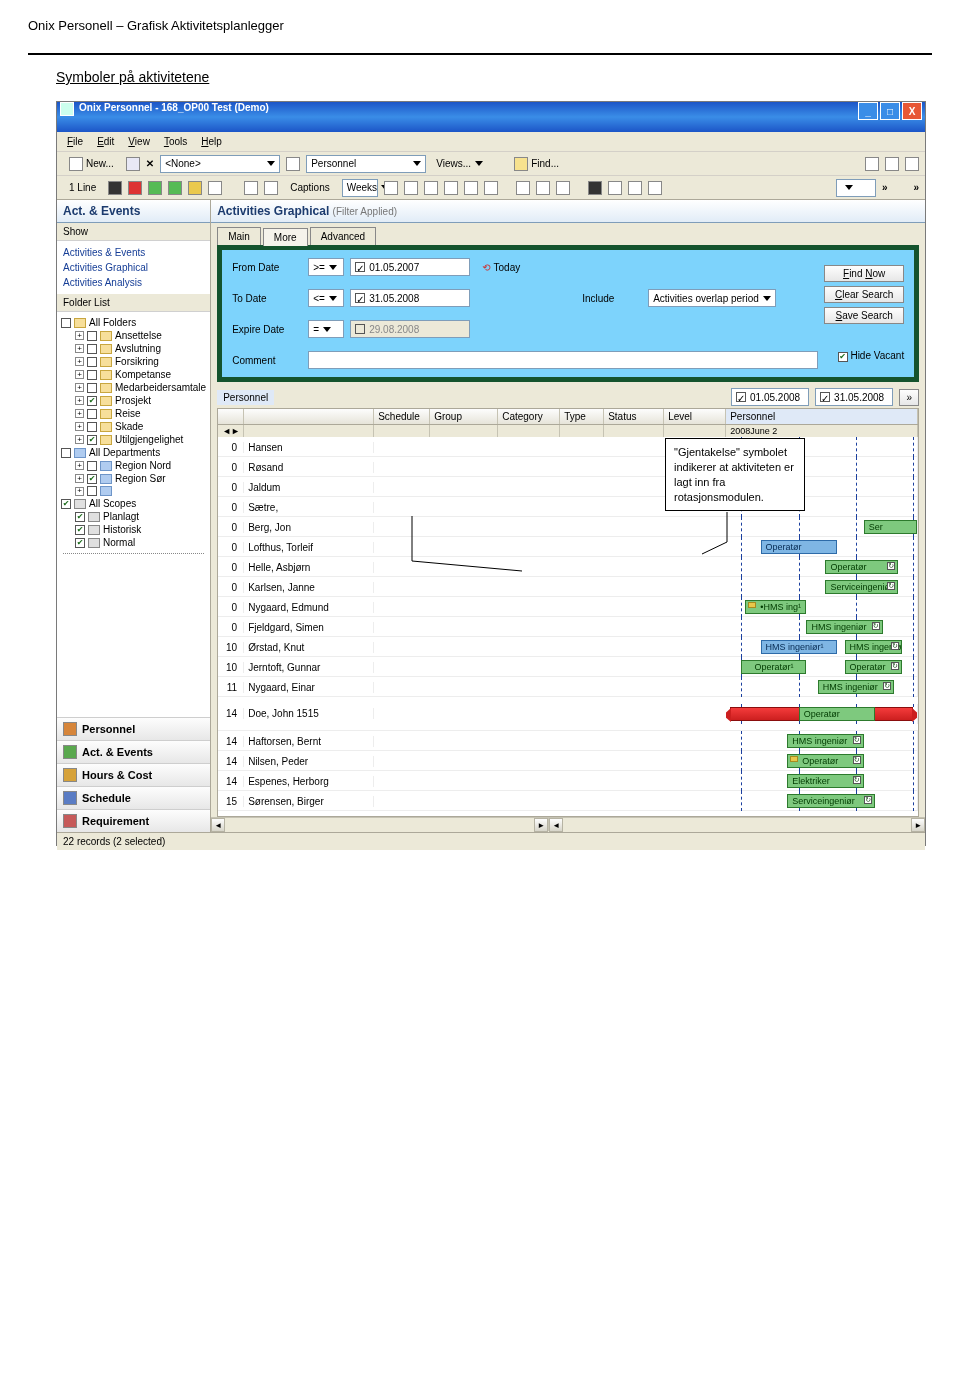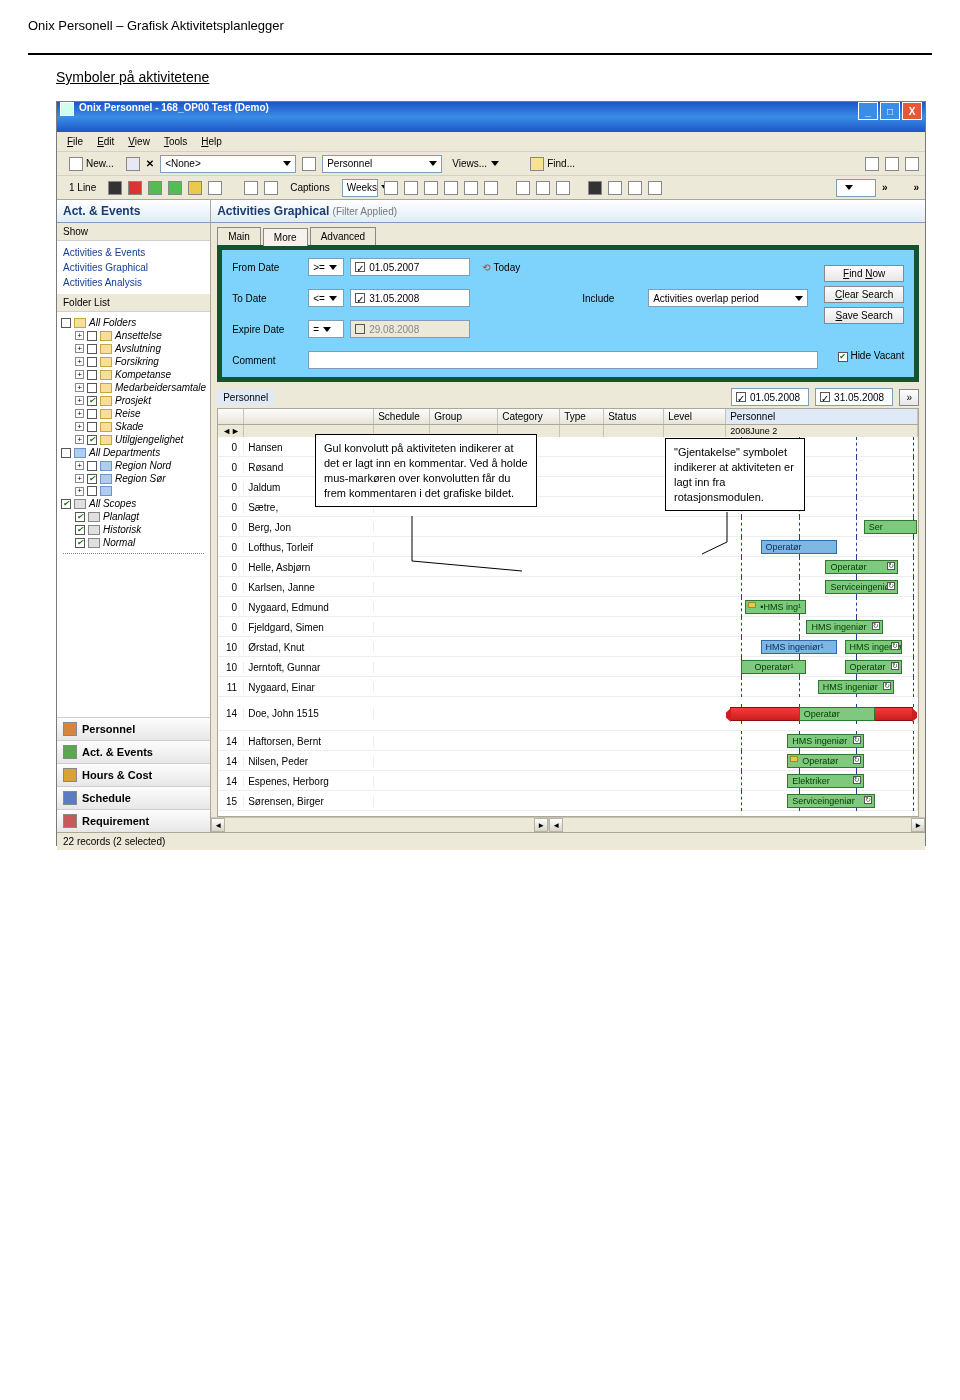--- a/index.html
+++ b/index.html
@@ -24,21 +24,21 @@
   .dd .arrow { border-left:4px solid transparent; border-right:4px solid transparent; border-top:5px solid #000; margin-left:4px; }
   .toolbar2 { height:24px; background:#ece9d8; display:flex; align-items:center; gap:6px; padding:0 6px; border-bottom:1px solid #aca899; }
   .smico { width:14px; height:14px; border:1px solid #888; background:#fff; }
   .main { display:flex; height:632px; }
   .sidebar { width:155px; background:#fff; border-right:1px solid #aca899; display:flex; flex-direction:column; }
   .sb-head { background:linear-gradient(#fff,#e1ecf7); border-bottom:1px solid #7f9db9; padding:4px 6px; font-weight:bold; font-size:12px; color:#1c3b6e; }
   .sb-sub { background:#ece9d8; padding:3px 6px; border-bottom:1px solid #d0d0d0; }
   .sb-list { padding:4px 6px; }
   .sb-list div { color:#153d96; padding:2px 0; }
   .tree { padding:4px 4px; font-size:10px; flex:1; overflow:hidden; }
-  .tree .row { display:flex; align-items:center; gap:3px; padding:1px 0; white-space:nowrap;font-style:italic; }
+  .tree .row { display:flex; align-items:center; gap:3px; padding:1px 0; white-space:nowrap; }
   .tree .ind1 { padding-left:14px; }
   .exp { width:9px; height:9px; border:1px solid #888; display:inline-flex; align-items:center; justify-content:center; font-size:8px; line-height:8px; }
   .chk { width:10px; height:10px; border:1px solid #555; background:#fff; display:inline-flex; align-items:center; justify-content:center; font-size:8px; color:#1a6b1a; }
   .fico { width:12px; height:10px; background:#f7df9b; border:1px solid #c8a63f; }
   .gico { width:12px; height:10px; background:#b0ccf0; border:1px solid #6e95c8; }
   .pico { width:12px; height:10px; background:#e0e0e0; border:1px solid #888; }
   .sbsep { border-top:1px dotted #888; margin:4px 2px; }
   .navbtn { display:flex; align-items:center; gap:5px; padding:4px 6px; border-top:1px solid #cecece; background:linear-gradient(#fdfdfd,#e7e7e7); font-weight:bold; font-size:11px; }
   .navbtn .nico { width:14px; height:14px; }
   .center { flex:1; background:#ece9d8; display:flex; flex-direction:column; }
@@ -110,21 +110,21 @@
       <span><u>H</u>elp</span>
     </div>
 
     <div class="toolbar">
       <div class="tbtn">
           <span class="smico"></span>
           <span>New...</span>
         </div>
       <div class="smico" style="background:#e8e8f5"></div>
       <div style="font-weight:bold">✕</div>
-      <div class="dd" style="width:136px">
+      <div class="dd" style="width:120px">
           <span>&lt;None&gt;</span>
           <span style="flex:1"></span>
           <span class="arrow"></span>
         </div>
       <div class="smico"></div>
       <div class="dd" style="width:120px">
           <span>Personnel</span>
           <span style="flex:1"></span>
           <span class="arrow"></span>
         </div>
@@ -367,21 +367,21 @@
               <span class="arrow"></span>
             </div>
           <div class="inptxt">
               <span class="ck">✓</span>
               <span>31.05.2008</span>
               <span style="flex:1"></span>
               <span class="arrow"></span>
             </div>
           <span></span>
           <label>Include</label>
-          <div class="dd" style="width:160px">
+          <div class="dd" style="width:128px">
               <span>Activities overlap period</span>
               <span style="flex:1"></span>
               <span class="arrow"></span>
             </div>
 
           <label>Expire Date</label>
           <div class="dd">
               <span>=</span>
               <span class="arrow"></span>
             </div>
@@ -800,21 +800,20 @@
             </div>
           <div class="sright">
               <span class="sbtn">◄</span>
               <span class="sbtn r">►</span>
             </div>
         </div>
       </div>
     </div>
     <div class="status">22 records (2 selected)</div>
 
-    <div class="callout" style="left:258px; top:332px; width:222px">Gul konvolutt på aktiviteten indikerer at det er lagt inn en kommentar. Ved å holde mus-markøren over konvolutten får du frem kommentaren i det grafiske bildet.</div>
     <svg style="position:absolute; left:345px; top:414px; width:130px; height:70px; pointer-events:none">
       <polyline points="10,0 10,45 120,55" fill="none" stroke="#000" stroke-width="1"></polyline>
     </svg>
     <div class="callout" style="left:608px; top:336px; width:140px">"Gjentakelse" symbolet indikerer at aktiviteten er lagt inn fra rotasjonsmodulen.</div>
     <svg style="position:absolute; left:640px; top:410px; width:60px; height:50px; pointer-events:none">
       <polyline points="30,0 30,30 5,42" fill="none" stroke="#000" stroke-width="1"></polyline>
     </svg>
   </div>
 
 </div>

